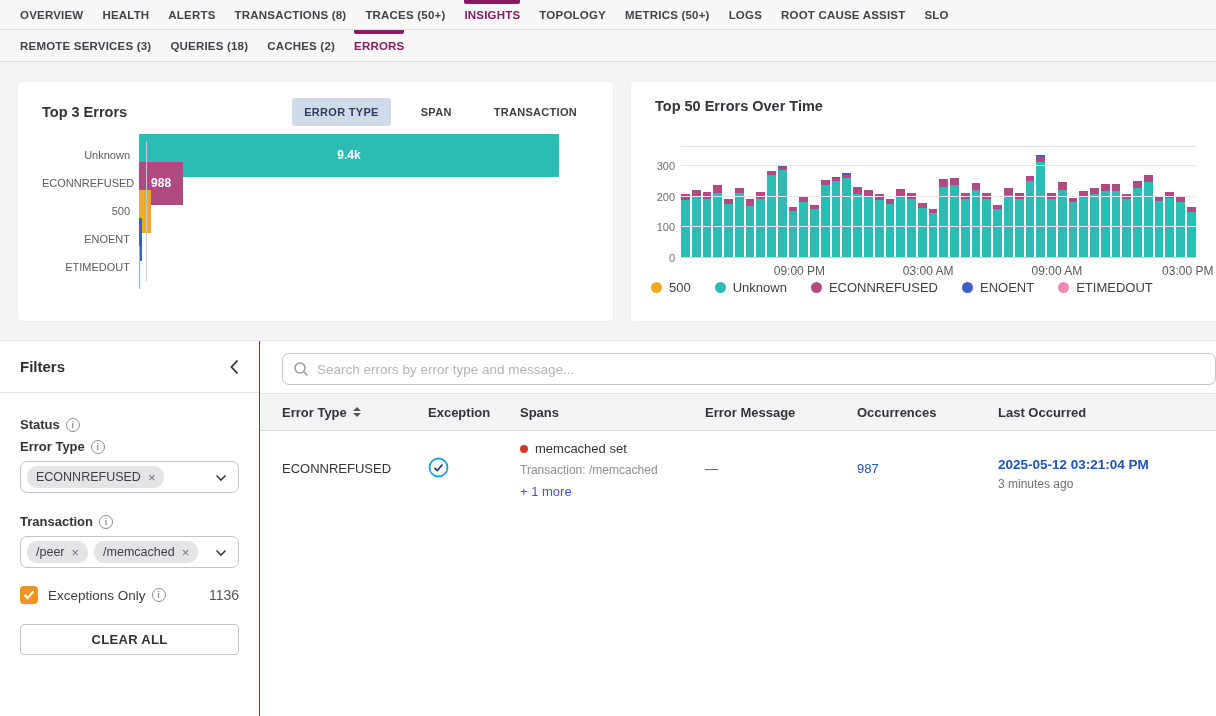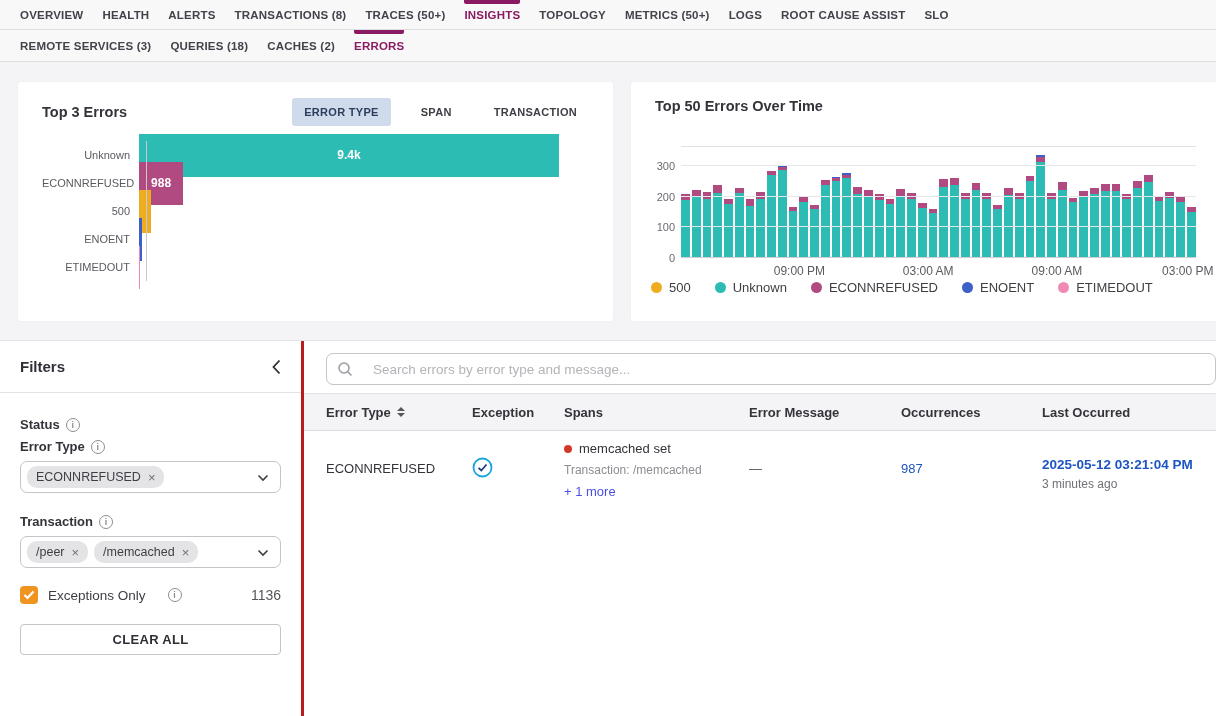--- a/index.html
+++ b/index.html
@@ -57,21 +57,21 @@
   .t50-xlabels { position:absolute; left:40px; right:0; top:136px; height:16px; }
   .t50-xlab { position:absolute; transform:translateX(-50%); font-size:12px; color:#5a5a60; white-space:nowrap; }
   .legend { position:absolute; left:20px; top:198px; display:flex; gap:24px; align-items:center; }
   .legend-item { display:flex; align-items:center; gap:7px; cursor:pointer; }
   .legend-dot { width:11px; height:11px; border-radius:50%; }
   .legend-label { font-size:13px; color:#3e3e44; }
 
   
   .bottom { position:absolute; top:340px; left:0; right:0; bottom:0; background:#fff;
     border-top:1px solid #e3e3e6; display:flex; }
-  .filters { width:304px; border-right:3px solid #b91c1c; flex:none; }
+  .filters { width:260px; border-right:1px solid #b91c1c; flex:none; }
   .filters-head { height:52px; display:flex; align-items:center; justify-content:space-between;
     padding:0 20px; border-bottom:1px solid #e3e3e6; }
   .filters-title { font-size:15px; font-weight:bold; color:#2f2f36; }
   .collapse-btn { cursor:pointer; display:flex; align-items:center; }
   .filters-body { padding:24px 20px 0 20px; }
   .f-label { font-size:13px; font-weight:bold; color:#33333a; display:flex; align-items:center;
     gap:6px; margin-bottom:7px; }
   .info-icon { width:14px; height:14px; border:1px solid #8d8d93; border-radius:50%;
     color:#8d8d93; font-size:9px; font-weight:bold; display:inline-flex; align-items:center;
     justify-content:center; font-style:normal; }
@@ -82,30 +82,30 @@
     padding-left:6px; font-family:inherit; background:transparent; }
   .f-input::placeholder { color:#b4b4b9; }
   .chevron-down { position:absolute; right:11px; top:12px; }
   .tag { display:inline-flex; align-items:center; gap:7px; background:#e4e4e7; border-radius:10px;
     height:22px; padding:0 9px; font-size:12.5px; color:#3e3e44; white-space:nowrap; }
   .tag-x { color:#6e6e74; font-size:13px; cursor:pointer; line-height:1; }
   .checkbox-row { display:flex; align-items:center; margin:-3px 0 20px 0; }
   .checkbox { width:18px; height:18px; border-radius:4px; background:#f09420; display:flex;
     align-items:center; justify-content:center; cursor:pointer; flex:none; }
   .checkbox svg { display:block; }
-  .cb-label { font-size:13.5px; color:#3e3e44; margin-left:10px; display:flex; align-items:center; gap:22px; }
+  .cb-label { font-size:13.5px; color:#3e3e44; margin-left:10px; display:flex; align-items:center; gap:6px; }
   .cb-count { margin-left:auto; font-size:14px; color:#55555a; }
   .clear-btn { width:100%; height:31px; border:1px solid #c4c4c9; border-radius:4px; background:#fff;
     font-size:13px; font-weight:bold; color:#2f2f36; letter-spacing:.3px; cursor:pointer;
     font-family:inherit; }
 
   
   .table-area { flex:1; min-width:0; }
   .search-wrap { position:relative; margin:12px 0 8px 22px; height:32px;
-    border:1px solid #c4c4c9; border-radius:7px; display:flex; align-items:center; padding-left:10px; gap:20px; }
+    border:1px solid #c4c4c9; border-radius:7px; display:flex; align-items:center; padding-left:10px; gap:8px; }
   .search-input { flex:1; border:none; outline:none; font-size:13.5px; color:#3e3e44;
     font-family:inherit; background:transparent; }
   .search-input::placeholder { color:#b4b4b9; }
 
   .tgrid { display:grid; grid-template-columns:146px 92px 185px 152px 141px 1fr; padding-left:22px; }
   .thead { background:#f4f4f6; border-top:1px solid #e3e3e6; border-bottom:1px solid #dcdcdf;
     height:38px; align-items:center; }
   .th { font-size:13px; font-weight:bold; color:#33333a; display:flex; align-items:center; gap:6px; }
   .sort-icon { display:inline-flex; flex-direction:column; gap:2px; cursor:pointer; }
   .sort-icon i { width:0; height:0; border-left:4px solid transparent; border-right:4px solid transparent; }

